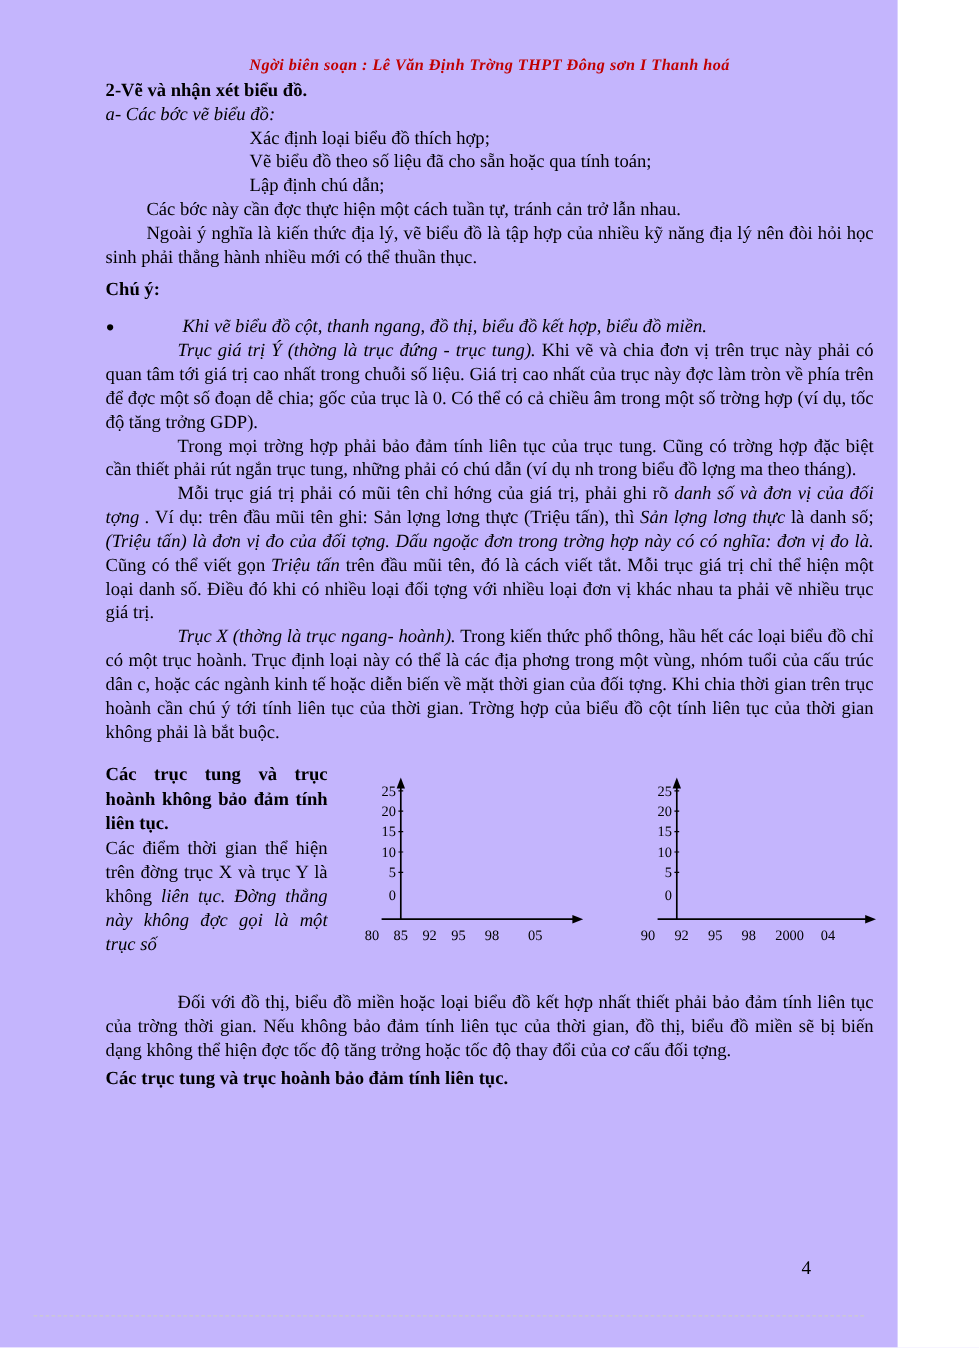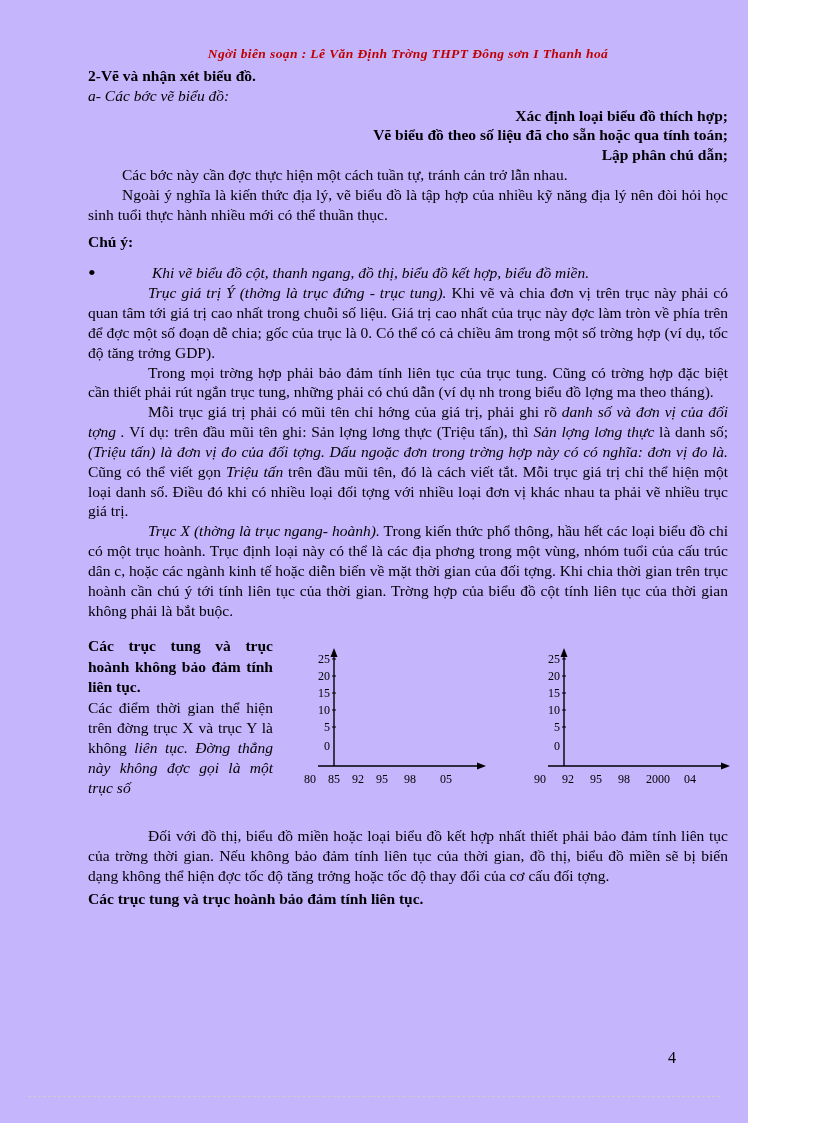--- a/index.html
+++ b/index.html
@@ -47,22 +47,21 @@
   }
   .bold {
     font-weight: bold;
   }
   .ital {
     font-style: italic;
   }
   .center-ind {
     margin-left: 120px;
     text-indent: 0;
-    text-align: right;
-    font-weight: bold;
+    text-align: left;
   }
   .bullet-row {
     display: flex;
     margin-top: 12px;
   }
   .bullet-dot {
     width: 20px;
     flex: 0 0 20px;
     font-size: 22px;
     line-height: 0.9;
@@ -131,24 +130,24 @@
   <div class="content">
 
     <div class="header-line">Ngời  biên soạn :    Lê Văn Định  Trờng   THPT  Đông sơn I Thanh hoá</div>
 
 
     <p class="bold">2-Vẽ và nhận xét biểu đồ.</p>
     <p class="ital">a- Các bớc   vẽ biểu đồ:</p>
 
     <p class="center-ind">Xác định loại biểu đồ thích hợp;</p>
     <p class="center-ind">Vẽ biểu  đồ theo số liệu đã cho sẵn hoặc qua  tính toán;</p>
-    <p class="center-ind">Lập phân chú dẫn;</p>
+    <p class="center-ind">Lập định chú dẫn;</p>
 
     <p class="ind">Các bớc   này cần đợc   thực hiện một cách tuần tự, tránh cản trở lẫn nhau.</p>
-    <p class="ind">Ngoài ý nghĩa là kiến thức địa lý, vẽ biểu đồ là tập hợp của nhiều kỹ năng địa lý nên đòi hỏi học sinh tuổi thực hành nhiều mới có thể thuần thục.</p>
+    <p class="ind">Ngoài ý nghĩa là kiến thức địa lý, vẽ biểu đồ là tập hợp của nhiều kỹ năng địa lý nên đòi hỏi học sinh phải thẳng hành nhiều mới có thể thuần thục.</p>
 
     <div class="spacer-sm"></div>
     <p class="bold">Chú ý:</p>
 
     <div class="bullet-row">
       <div class="bullet-dot">•</div>
       <div class="bullet-text">Khi  vẽ biểu đồ cột, thanh ngang, đồ thị, biểu đồ kết hợp, biểu đồ miền.</div>
     </div>
 
     <p class="ind2"><span class="ital">Trục giá trị Ý (thờng   là trục đứng - trục tung).</span><span> Khi vẽ và chia đơn vị trên trục này phải có quan tâm tới giá trị cao nhất trong chuỗi số liệu. Giá trị cao nhất của trục này đợc   làm tròn về phía trên để đợc   một số đoạn dễ chia; gốc của trục là 0. Có thể có cả chiều âm trong một số trờng  hợp (ví dụ, tốc độ tăng trởng GDP).</span></p>

